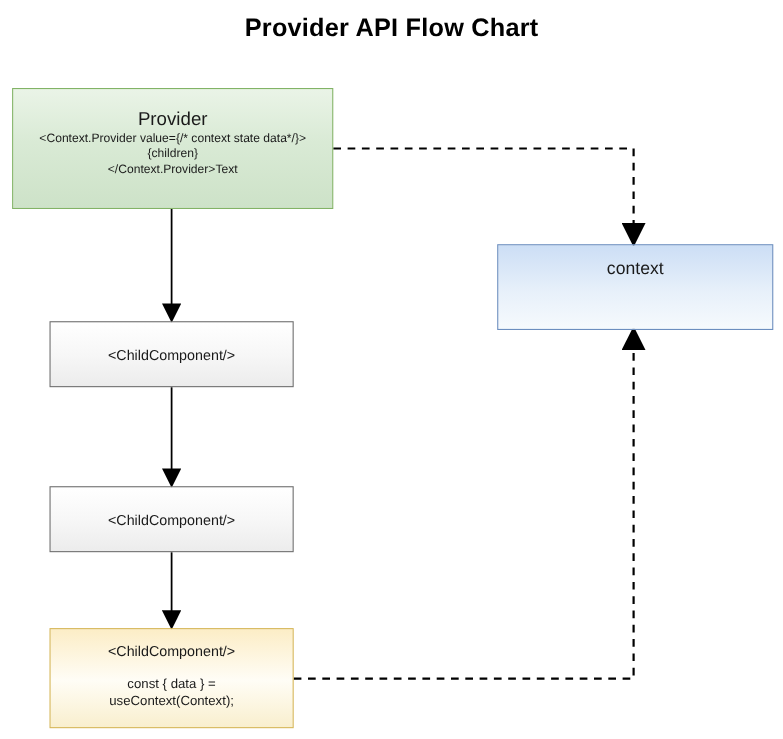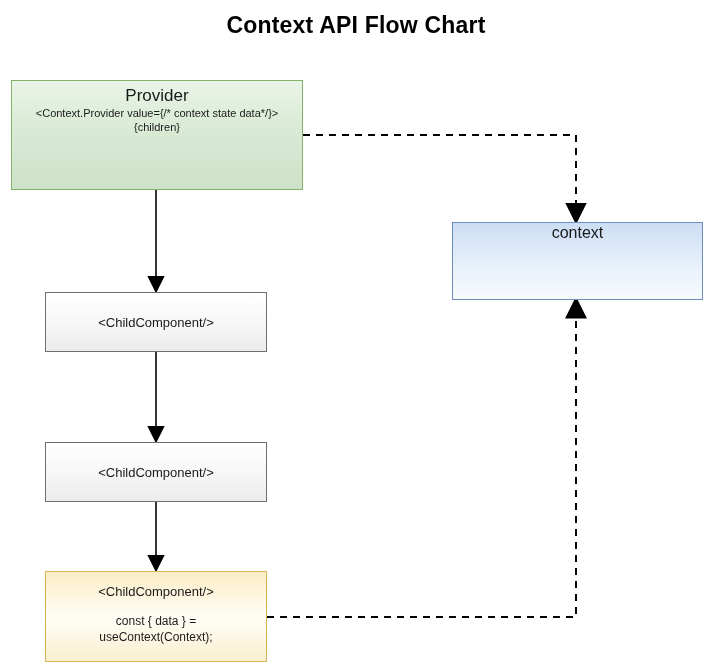--- a/index.html
+++ b/index.html
@@ -30,29 +30,30 @@
     display: flex;
     flex-direction: column;
     align-items: center;
     text-align: center;
   }
   
   #provider-node {
     left: 11px; top: 80px; width: 292px; height: 110px;
     border-color: #82b366;
     background: linear-gradient(180deg, #eaf4e7 0%, #d9ead5 45%, #cde2c8 100%);
-    padding-top: 4px;
+    padding-top: 17px;
   }
   #provider-node .node-title { font-size: 17px; line-height: 21px; }
   #provider-node .code-block { font-size: 11px; line-height: 14px; }
   
   #context-node {
     left: 452px; top: 222px; width: 251px; height: 78px;
     border-color: #6c8ebf;
     background: linear-gradient(180deg, #ccdef5 0%, #e7f0fa 55%, #f6fafd 100%);
+    padding-top: 12px;
   }
   #context-node .node-title { font-size: 16px; line-height: 20px; }
   #context-node .code-block { margin-top: 9px; font-size: 12px; line-height: 15px; }
   
   .child-node {
     width: 222px; height: 60px;
     border-color: #6e6e6e;
     background: linear-gradient(180deg, #ffffff 0%, #f7f7f7 50%, #ececec 100%);
     justify-content: center;
     font-size: 13px;
@@ -77,40 +78,41 @@
     pointer-events: none;
   }
   .edge-solid { stroke: #000000; stroke-width: 1.6; fill: none; }
   .edge-dashed { stroke: #000000; stroke-width: 2; stroke-dasharray: 7 6; fill: none; }
 </style>
 </head>
 <body>
 
 <div id="canvas">
 
-  <div id="chart-title">Context API Flow Chart</div>
+  <div id="chart-title">Provider API Flow Chart</div>
 
   <svg id="edges-layer" width="712" height="672" viewBox="0 0 712 672" xmlns="http://www.w3.org/2000/svg">
     <defs>
       <marker id="arrowhead" viewBox="0 0 10 10" refX="7.5" refY="5" markerWidth="11" markerHeight="11" orient="auto-start-reverse">
         <path d="M0,0 L10,5 L0,10 Z" fill="#000000"></path>
       </marker>
     </defs>
     <path class="edge-solid" marker-end="url(#arrowhead)" d="M156,190 L156,289"></path>
     <path class="edge-solid" marker-end="url(#arrowhead)" d="M156,352 L156,439"></path>
     <path class="edge-solid" marker-end="url(#arrowhead)" d="M156,502 L156,568"></path>
     <path class="edge-dashed" marker-end="url(#arrowhead)" d="M303,135 L576,135 L576,219"></path>
     <path class="edge-dashed" marker-end="url(#arrowhead)" d="M267,617 L576,617 L576,302"></path>
   </svg>
 
   <div class="node" id="provider-node">
     <div class="node-title">Provider</div>
     <div class="code-block">
       <div>&lt;Context.Provider value={/* context state data*/}&gt;</div>
       <div>{children}</div>
+      <div>&lt;/Context.Provider&gt;Text</div>
     </div>
   </div>
 
   <div class="node" id="context-node">
     <div class="node-title">context</div>
   </div>
 
   <div class="node child-node" id="child-node-1">
     <div>&lt;ChildComponent/&gt;</div>
   </div>

